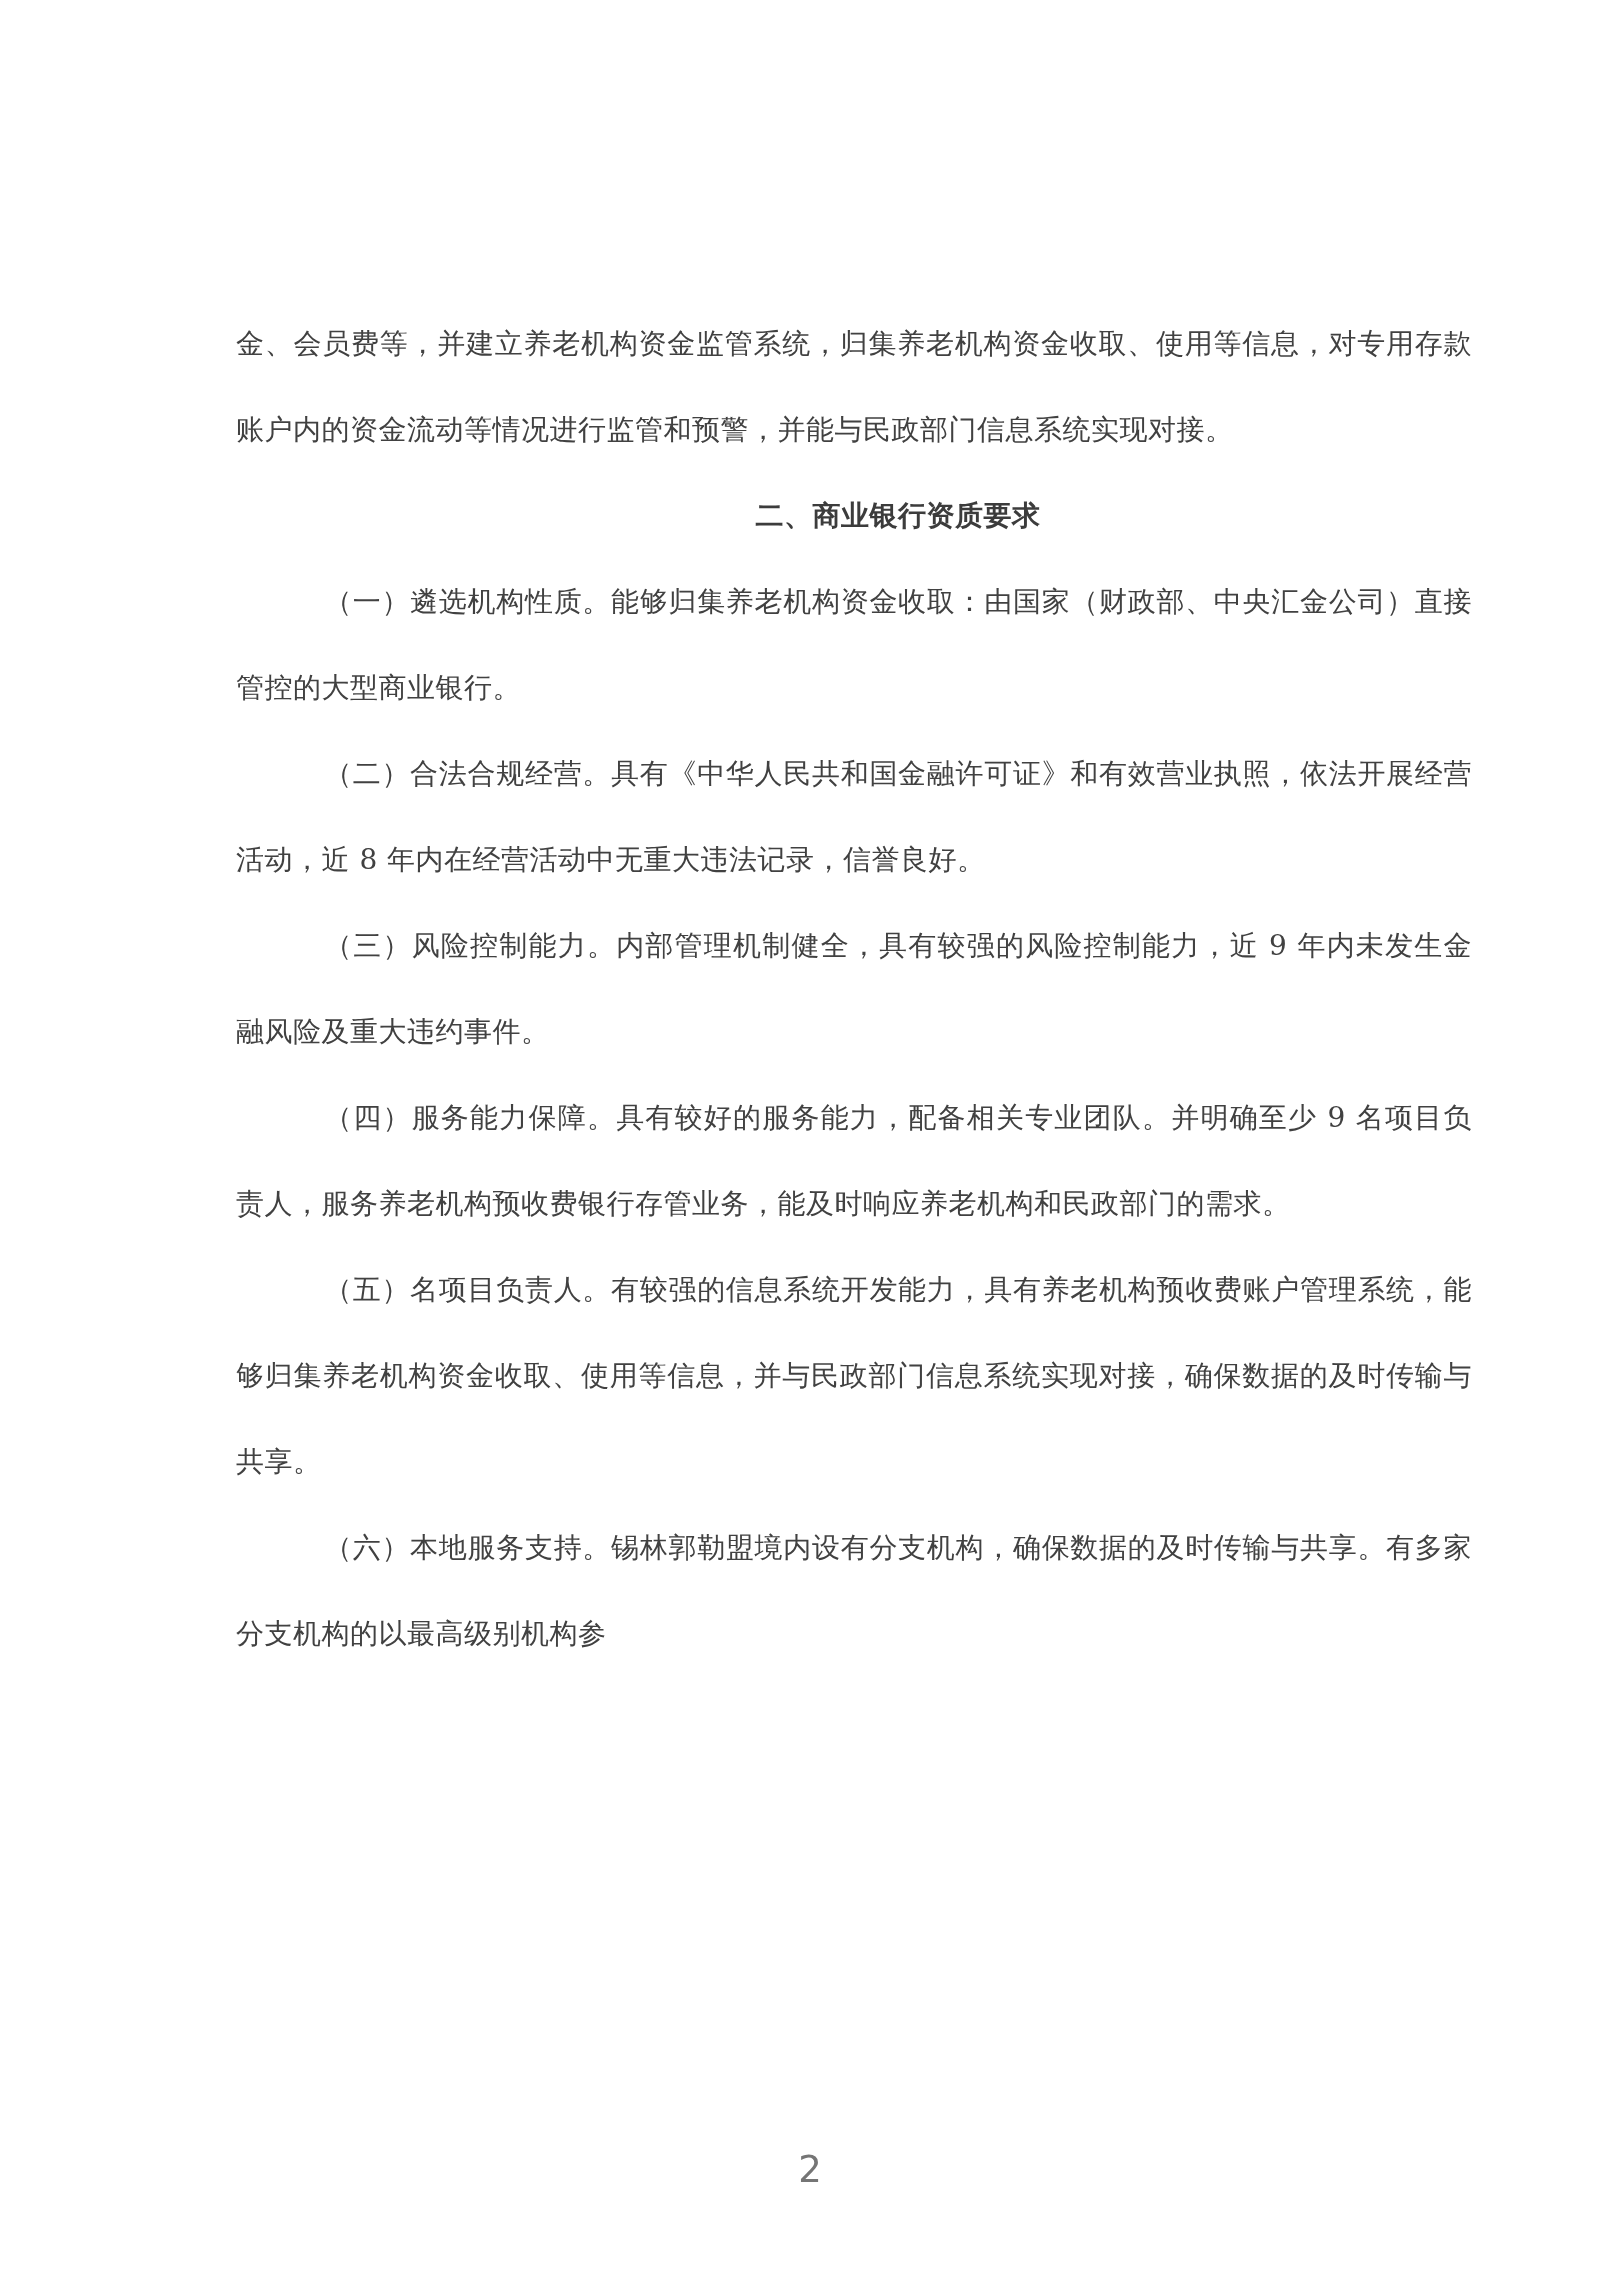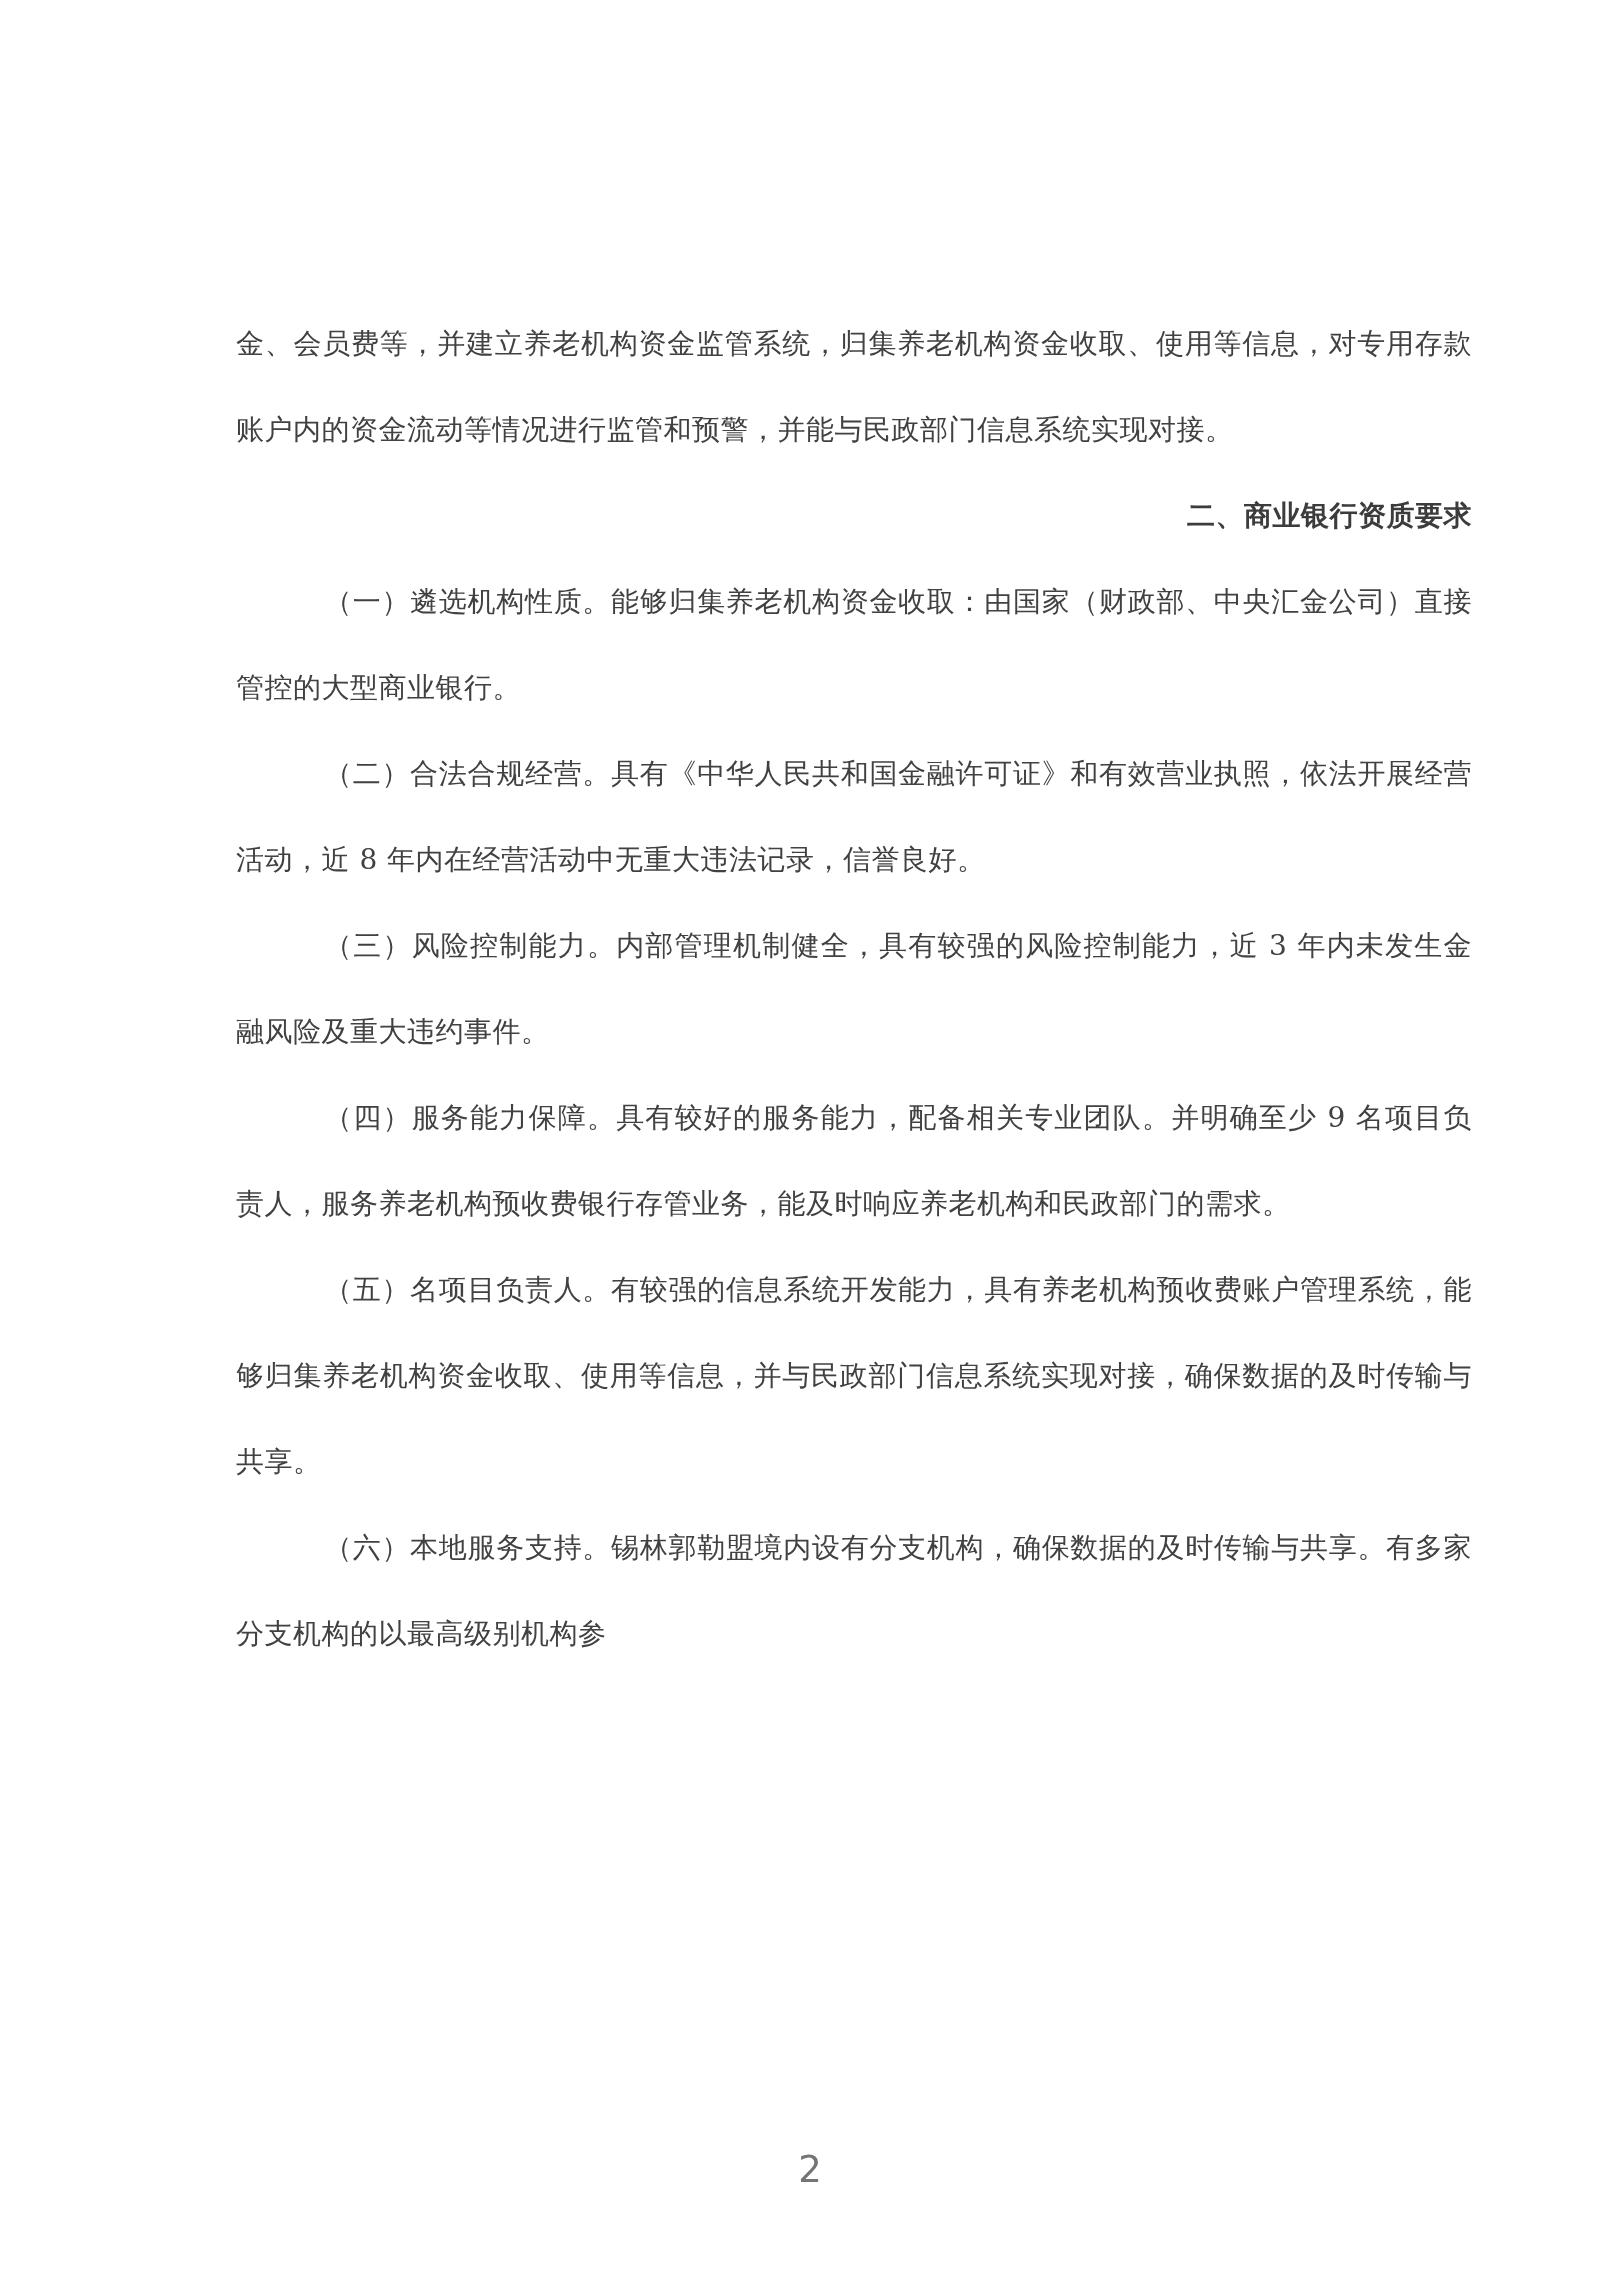--- a/index.html
+++ b/index.html
@@ -31,21 +31,21 @@
     text-align: justify;
     font-family: "DejaVu Serif", "Liberation Serif", serif;
   }
   .content p.indent {
     text-indent: 88px;
   }
   .content p.heading {
     font-family: "DejaVu Sans", "Liberation Sans", sans-serif;
     font-weight: 700;
     color: #3c3c3c;
-    text-align: right;
+    text-align: center;
   }
   .page-number {
     position: absolute;
     top: 2147px;
     left: 0;
     width: 100%;
     text-align: center;
     font-size: 37px;
     line-height: 45px;
     color: #757575;
@@ -54,20 +54,20 @@
 </style>
 </head>
 <body>
 
 <div class="page">
   <div class="content">
       <p class="">金、会员费等，并建立养老机构资金监管系统，归集养老机构资金收取、使用等信息，对专用存款账户内的资金流动等情况进行监管和预警，并能与民政部门信息系统实现对接。</p>
       <p class="heading indent">二、商业银行资质要求</p>
       <p class="indent">（一）遴选机构性质。能够归集养老机构资金收取：由国家（财政部、中央汇金公司）直接管控的大型商业银行。</p>
       <p class="indent">（二）合法合规经营。具有《中华人民共和国金融许可证》和有效营业执照，依法开展经营活动，近 8 年内在经营活动中无重大违法记录，信誉良好。</p>
-      <p class="indent">（三）风险控制能力。内部管理机制健全，具有较强的风险控制能力，近 3 年内未发生金融风险及重大违约事件。</p>
+      <p class="indent">（三）风险控制能力。内部管理机制健全，具有较强的风险控制能力，近 9 年内未发生金融风险及重大违约事件。</p>
       <p class="indent">（四）服务能力保障。具有较好的服务能力，配备相关专业团队。并明确至少 9 名项目负责人，服务养老机构预收费银行存管业务，能及时响应养老机构和民政部门的需求。</p>
       <p class="indent">（五）名项目负责人。有较强的信息系统开发能力，具有养老机构预收费账户管理系统，能够归集养老机构资金收取、使用等信息，并与民政部门信息系统实现对接，确保数据的及时传输与共享。</p>
       <p class="indent">（六）本地服务支持。锡林郭勒盟境内设有分支机构，确保数据的及时传输与共享。有多家分支机构的以最高级别机构参</p>
     </div>
   <div class="page-number">2</div>
 </div>
 
 
 </body></html>

